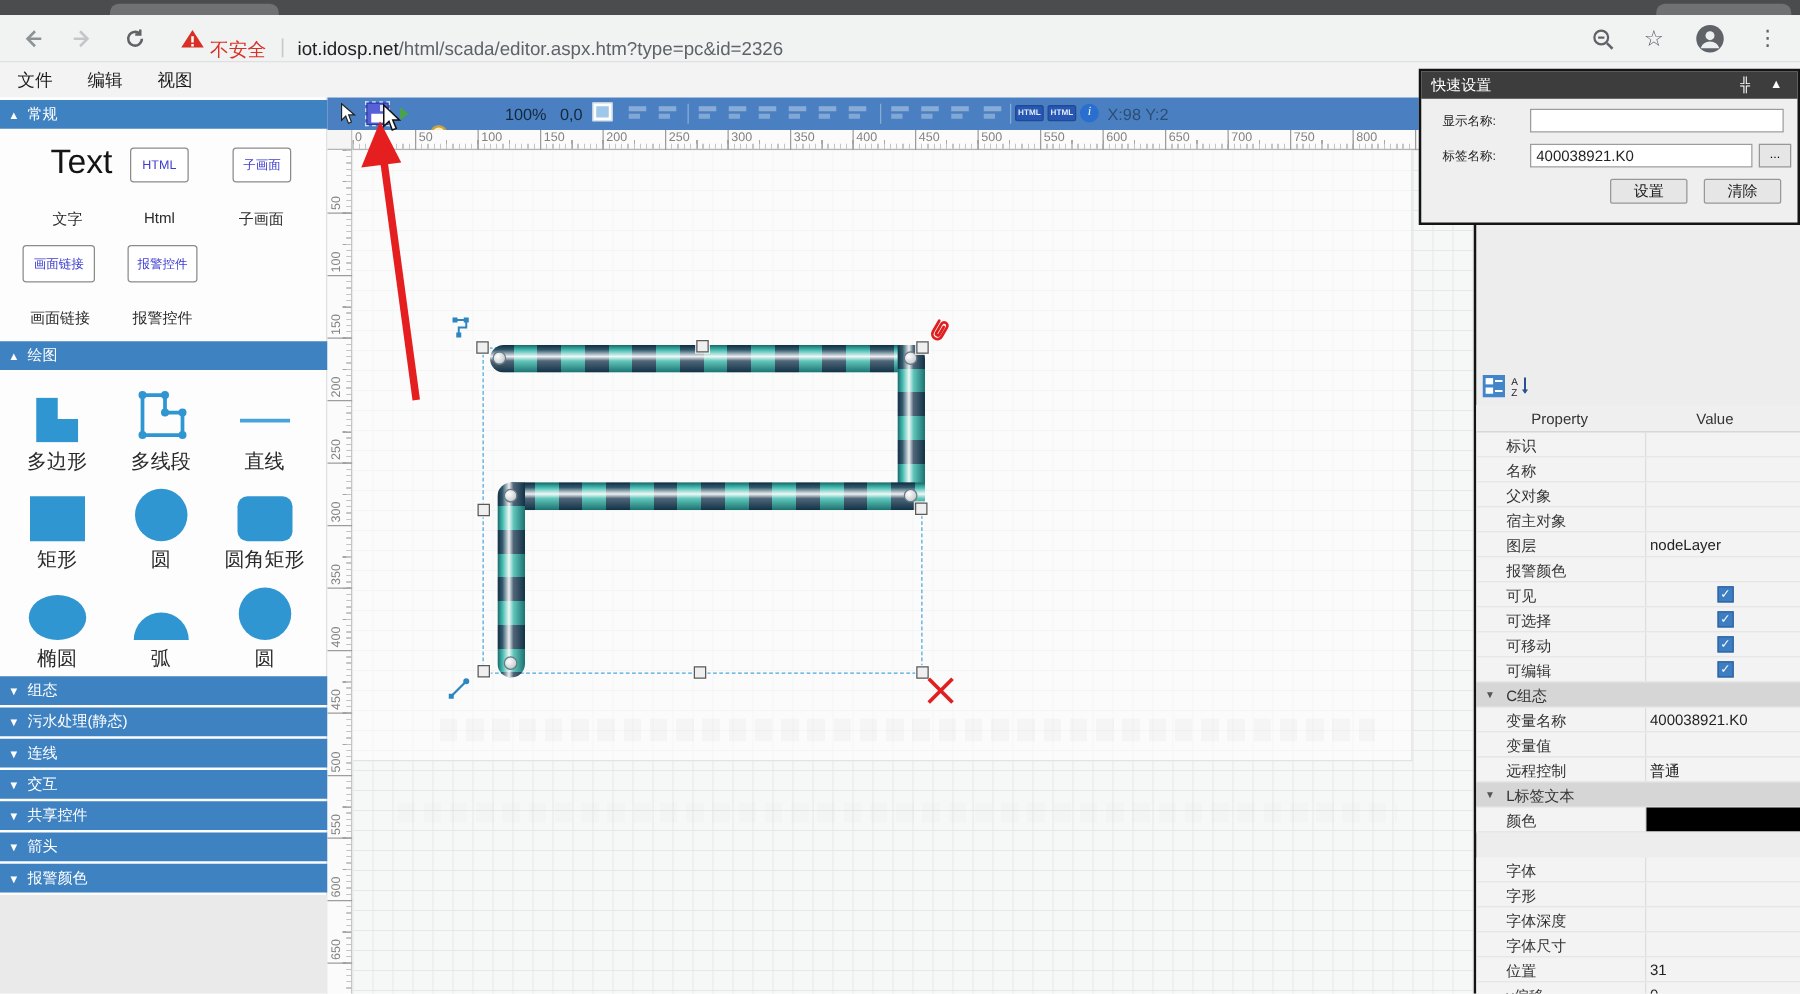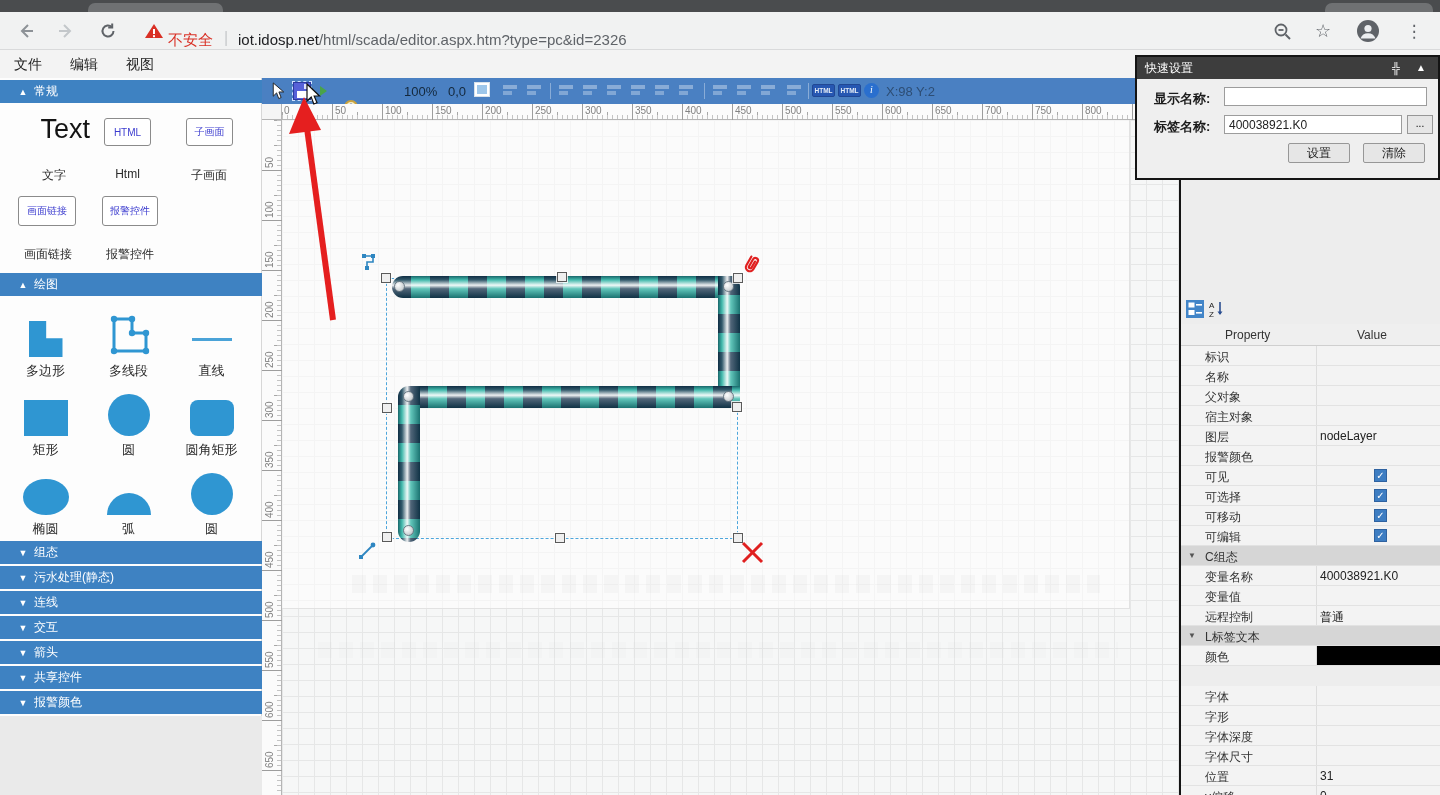--- a/index.html
+++ b/index.html
@@ -20,28 +20,28 @@
   .url b{color:#202124;font-weight:normal;}
   .star{font-size:18px;color:#5f6368;}
   .dots{font-size:17px;color:#5f6368;letter-spacing:0;}
 
   
   .menubar{left:0;top:50px;width:1440px;height:28px;background:#f3f3f3;}
   .menubar span{display:inline-block;padding:6px 14px 0 14px;font-size:14px;color:#1d1d1d;cursor:default;}
 
   
   .sidebar{left:0;top:78px;width:262px;height:717px;background:#fdfdfd;border-right:1px solid #d7d7d7;}
-  .sec-h{position:absolute;left:0;width:262px;height:23px;background:#3e82c2;color:#fff;font-size:12px;line-height:23px;padding-left:12px;}
+  .sec-h{position:absolute;left:0;width:262px;height:23px;background:#3e82c2;color:#fff;font-size:12px;line-height:23px;}
   .sec-h .tri{display:inline-block;width:22px;text-align:center;font-size:9px;}
   .gbtn{position:absolute;background:#fff;border:1px solid #8b8b8b;border-radius:3px;color:#3c3ccF;font-size:10px;display:flex;align-items:center;justify-content:center;cursor:pointer;}
   .glabel{position:absolute;font-size:12px;color:#2a2a2a;text-align:center;}
   .text-preview{position:absolute;font-size:27px;color:#141414;text-align:right;}
   #shape-grid{position:absolute;left:4px;top:227px;width:254px;display:grid;grid-template-columns:repeat(3,83px);grid-auto-rows:79px;}
   .shape-cell{display:flex;flex-direction:column;align-items:center;justify-content:flex-end;padding-bottom:4px;cursor:pointer;}
-  .shape-cell .lbl{font-size:13px;color:#2a2a2a;margin-top:5px;}
+  .shape-cell .lbl{font-size:16px;color:#2a2a2a;margin-top:5px;}
   .sh{background:#2f96d2;}
   .sh-polygon{width:34px;height:36px;clip-path:polygon(0 0,52% 0,52% 48%,100% 48%,100% 100%,0 100%);}
   .sh-line{width:40px;height:3px;background:#4aa3d8;margin-bottom:16px;}
   .sh-rect{width:44px;height:36px;}
   .sh-circle{width:42px;height:42px;border-radius:50%;}
   .sh-rrect{width:44px;height:36px;border-radius:8px;}
   .sh-ellipse{width:46px;height:36px;border-radius:50%;}
   .sh-arc{width:44px;height:22px;border-radius:44px 44px 0 0;}
   #collapsed{position:absolute;left:0;top:463px;width:262px;}
   #collapsed .sec-h{position:relative;margin-bottom:2px;cursor:pointer;}
@@ -100,21 +100,21 @@
   .psec{background:#d6d6d6;}
   .psec .tri{position:absolute;left:7px;top:5px;font-size:8px;color:#555;}
   .pcheck{position:absolute;left:193px;top:3px;width:13px;height:13px;background:#3d7dc2;border:1px solid #2f62a0;color:#fff;font-size:10px;line-height:12px;text-align:center;}
   .pswatch{position:absolute;left:136px;top:0;width:123px;height:19px;}
 
   
   .quickpanel{left:1135px;top:55px;width:305px;height:125px;background:#efefef;border:2px solid #141414;z-index:40;}
   .qp-head{position:absolute;left:0;top:0;width:301px;height:22px;background:#3d3d3d;color:#fff;font-size:12px;line-height:22px;}
   .qp-head .t{margin-left:8px;}
   .qp-ico{position:absolute;top:0;cursor:pointer;color:#fff;}
-  .qp-label{position:absolute;left:17px;font-size:13px;color:#1c1c1c;font-weight:bold;}
+  .qp-label{position:absolute;left:17px;font-size:10px;color:#1c1c1c;font-weight:normal;}
   .qp-input{position:absolute;height:19px;border:1px solid #9c9c9c;background:#fff;font-size:12px;color:#222;padding:0 4px;font-family:inherit;}
   .qp-btn{position:absolute;width:62px;height:20px;background:#e6e6e6;border:1px solid #979797;border-radius:2px;font-size:12px;color:#1c1c1c;text-align:center;line-height:18px;cursor:pointer;}
   .qp-browse{position:absolute;width:26px;height:19px;background:#e6e6e6;border:1px solid #979797;font-size:10px;text-align:center;line-height:16px;cursor:pointer;}
 
   .overlay{position:absolute;left:0;top:0;width:1440px;height:795px;pointer-events:none;z-index:60;}
 </style>
 </head>
 <body>
 
 <div id="app">
@@ -231,22 +231,22 @@
         <div class="shape-cell">
           <div class="sh sh-circle"></div>
           <div class="lbl">圆</div>
         </div>
       </div>
     <div id="collapsed">
         <div class="sec-h"><span class="tri">▼</span><span>组态</span></div>
         <div class="sec-h"><span class="tri">▼</span><span>污水处理(静态)</span></div>
         <div class="sec-h"><span class="tri">▼</span><span>连线</span></div>
         <div class="sec-h"><span class="tri">▼</span><span>交互</span></div>
+        <div class="sec-h"><span class="tri">▼</span><span>共享控件</span></div>
         <div class="sec-h"><span class="tri">▼</span><span>箭头</span></div>
-        <div class="sec-h"><span class="tri">▼</span><span>共享控件</span></div>
         <div class="sec-h"><span class="tri">▼</span><span>报警颜色</span></div>
       </div>
     <div class="sidebar-foot"></div>
   </div>
 
   <div class="abs toolbar">
     <div class="tbi" style="left:8px">
       <svg width="16" height="18" viewBox="0 0 12 19">
           <path d="M1 1 L1 15 L4.5 11.5 L6.8 17.5 L9.3 16.4 L7 10.5 L12 10.5 Z" fill="#fff" stroke="#222" stroke-width="1"></path>
         </svg>

